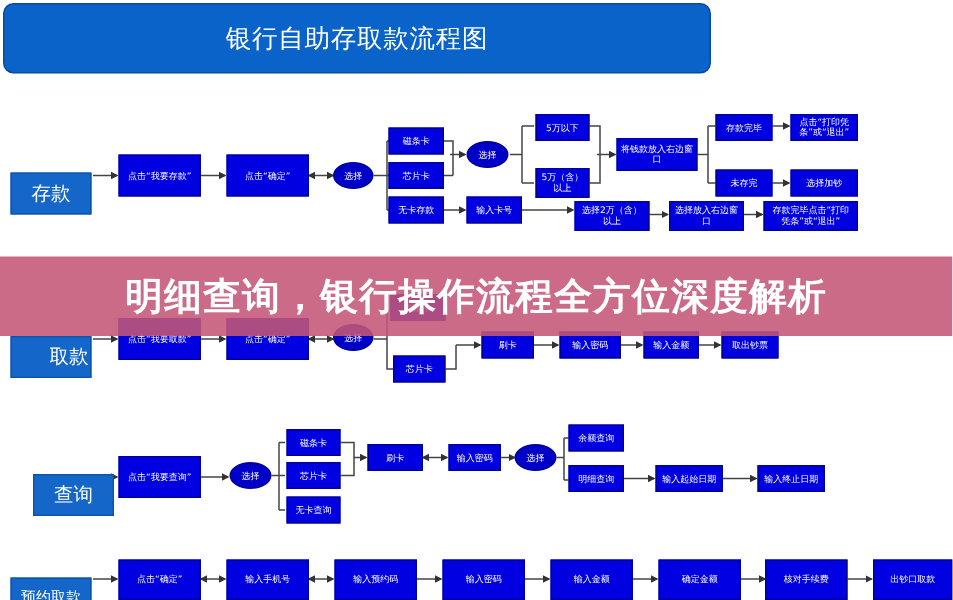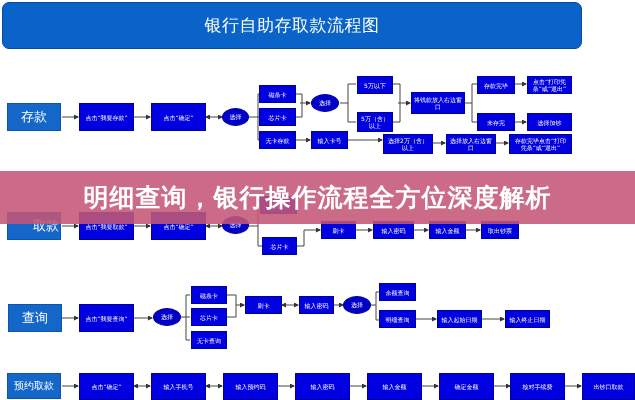--- a/index.html
+++ b/index.html
@@ -1,27 +1,28 @@
 <!DOCTYPE html>
 <html><head>
 <meta charset="utf-8">
 <style>
   * { box-sizing: border-box; margin: 0; padding: 0; }
   html, body { width: 635px; height: 400px; overflow: hidden; background: #ffffff; }
   body { position: relative; font-family: "DejaVu Sans", "Liberation Sans", sans-serif; }
   .title-bar {
-    position: absolute; left: 2px; top: 2px; width: 580px; height: 47px;
+    position: absolute; left: 2px; top: 2px; width: 472px; height: 47px;
     background: #0a63c9; border: 1px solid #0a4aa0; border-radius: 7px;
     color: #ffffff; font-size: 17px; display: flex; align-items: center; justify-content: center;
     letter-spacing: 0.5px;
   }
   .cat {
     position: absolute; width: 54px; height: 28px; background: #1467c9; color: #fff;
     font-size: 13px; display: flex; align-items: center; justify-content: center;
     border: 1px solid #0c55ad;
+    margin-top: 12px;
   }
   .box {
     position: absolute; background: #0000e0; color: #fff; font-size: 6px; line-height: 7px;
     display: flex; align-items: center; justify-content: center; text-align: center;
     border: 1px solid #00009a; padding: 0 2px;
   }
   .oval {
     position: absolute; background: #0000c8; color: #fff; font-size: 6px; border-radius: 50%;
     display: flex; align-items: center; justify-content: center; border: 1px solid #00009a;
   }
@@ -143,21 +144,21 @@
 <div class="oval" style="left:222px;top:216px;width:27px;height:18px;">选择</div>
 <div class="box" style="left:260px;top:196px;width:37px;height:18px;">磁条卡</div>
 <div class="box" style="left:262px;top:237px;width:35px;height:18px;">芯片卡</div>
 <div class="box" style="left:321px;top:221px;width:35px;height:18px;">刷卡</div>
 <div class="box" style="left:373px;top:221px;width:41px;height:18px;">输入密码</div>
 <div class="box" style="left:429px;top:221px;width:37px;height:18px;">输入金额</div>
 <div class="box" style="left:481px;top:221px;width:38px;height:18px;">取出钞票</div>
 
 <div class="banner">明细查询，银行操作流程全方位深度解析</div>
 
-<div class="cat" style="left:8px;top:304px;">查询</div>
+<div class="cat" style="left:22px;top:304px;">查询</div>
 <div class="box" style="left:79px;top:304px;width:55px;height:28px;">点击“我要查询”</div>
 <div class="oval" style="left:153px;top:308px;width:28px;height:18px;">选择</div>
 <div class="box" style="left:191px;top:286px;width:36px;height:18px;">磁条卡</div>
 <div class="box" style="left:191px;top:308px;width:36px;height:18px;">芯片卡</div>
 <div class="box" style="left:191px;top:331px;width:36px;height:18px;">无卡查询</div>
 <div class="box" style="left:245px;top:296px;width:37px;height:18px;">刷卡</div>
 <div class="box" style="left:299px;top:296px;width:35px;height:18px;">输入密码</div>
 <div class="oval" style="left:343px;top:296px;width:28px;height:18px;">选择</div>
 <div class="box" style="left:379px;top:283px;width:37px;height:18px;">余额查询</div>
 <div class="box" style="left:379px;top:310px;width:37px;height:18px;">明细查询</div>

